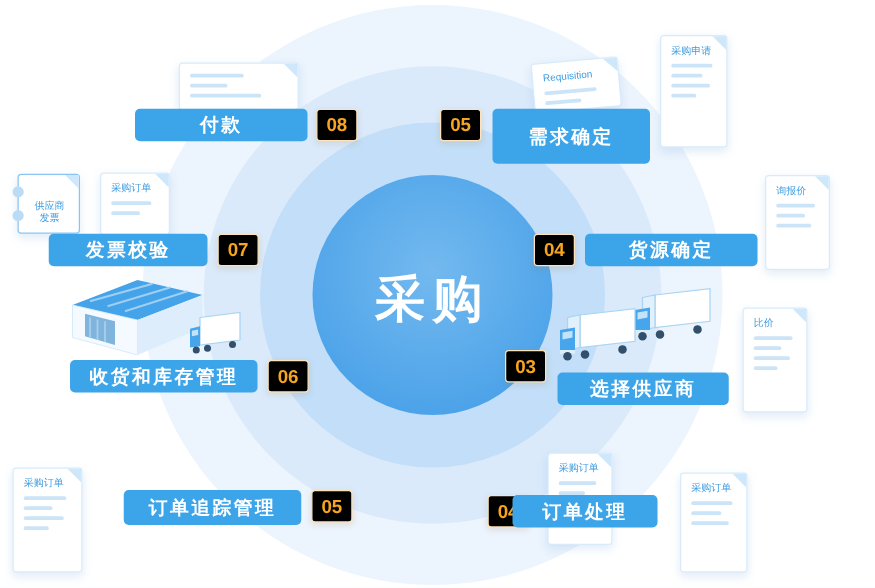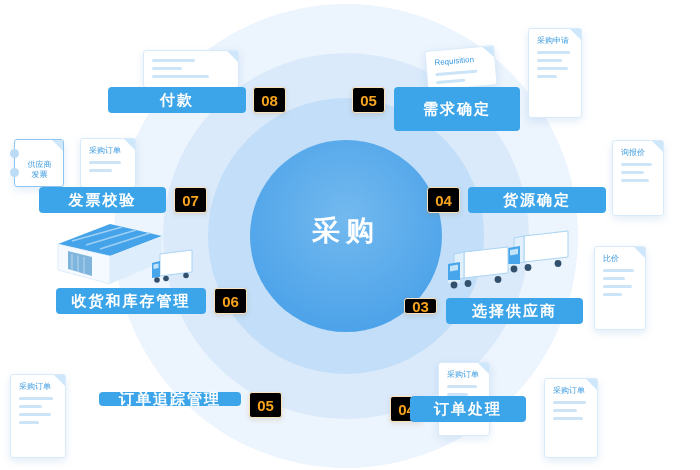--- a/index.html
+++ b/index.html
@@ -7,21 +7,21 @@
   #stage{position:relative;width:700px;height:470px;background:#ffffff;overflow:hidden;}
 
   .ring{position:absolute;border-radius:50%;}
   .ring-1{left:114px;top:4px;width:464px;height:464px;background:#ECF4FD;z-index:1;}
   .ring-2{left:163px;top:53px;width:366px;height:366px;background:#DAEAFB;z-index:2;}
   .ring-3{left:208px;top:98px;width:276px;height:276px;background:#C2DEF8;z-index:3;}
   .ring-c{left:250px;top:140px;width:192px;height:192px;
           background:radial-gradient(circle at 50% 40%, #73B9EF 0%, #4DA3E9 75%);z-index:4;}
 
   .center-label{position:absolute;left:346px;top:212px;transform:translateX(-50%);
-          z-index:5;color:#ffffff;font-weight:bold;font-size:28px;letter-spacing:6px;white-space:nowrap;}
+          z-index:5;color:#ffffff;font-weight:bold;font-size:40px;letter-spacing:6px;white-space:nowrap;}
 
   .pill{position:absolute;display:flex;align-items:center;justify-content:center;
         background:#3CA4E8;color:#ffffff;font-weight:bold;font-size:15px;letter-spacing:2px;
         border-radius:4px;z-index:7;box-sizing:border-box;white-space:nowrap;}
   .numbox{position:absolute;display:flex;align-items:center;justify-content:center;
         background:#000000;color:#F7A41E;font-weight:bold;font-size:15px;border-radius:3px;
         border:1px solid #FCE3BB;box-shadow:0 2px 5px rgba(160,120,60,.18);z-index:7;box-sizing:border-box;}
 
   .doc{position:absolute;background:#ffffff;border:1px solid #D9EBFA;border-radius:3px;
        box-shadow:0 3px 8px rgba(90,150,210,.18);z-index:6;padding:7px 7px 6px 8px;box-sizing:border-box;}
@@ -93,21 +93,21 @@
           <rect x="2" y="34" width="12" height="3" fill="#DDEEFB"></rect>
           <circle cx="8" cy="39" r="3.4" fill="#32506C"></circle>
           <circle cx="22" cy="37.5" r="3.4" fill="#32506C"></circle>
           <circle cx="52" cy="33.5" r="3.4" fill="#32506C"></circle>
         </g>
       </defs>
       <use href="#tk" x="62" y="2"></use>
       <use href="#tk" x="2" y="18"></use>
     </svg>
   </div>
-  <div class="numbox" style="left:404px;top:298px;width:33px;height:16px;">03</div>
+  <div class="numbox" style="left:404px;top:280px;width:33px;height:26px;">03</div>
   <div class="pill" style="left:446px;top:298px;width:137px;height:26px;">选择供应商</div>
   <div class="doc" style="left:594px;top:246px;width:52px;height:84px;">
     <div class="doc-label">比价</div>
     <div class="doc-line" style="width:88%;"></div>
     <div class="doc-line" style="width:62%;"></div>
     <div class="doc-line" style="width:82%;"></div>
     <div class="doc-line" style="width:55%;"></div>
   </div>
 
   <div class="doc" style="left:438px;top:362px;width:52px;height:74px;">
@@ -125,21 +125,21 @@
     <div class="doc-line" style="width:80%;"></div>
   </div>
 
   <div class="doc" style="left:10px;top:374px;width:56px;height:84px;">
     <div class="doc-label">采购订单</div>
     <div class="doc-line" style="width:88%;"></div>
     <div class="doc-line" style="width:60%;"></div>
     <div class="doc-line" style="width:82%;"></div>
     <div class="doc-line" style="width:52%;"></div>
   </div>
-  <div class="pill" style="left:99px;top:392px;width:142px;height:14px;">订单追踪管理</div>
+  <div class="pill" style="left:99px;top:392px;width:142px;height:28px;">订单追踪管理</div>
   <div class="numbox" style="left:249px;top:392px;width:33px;height:26px;">05</div>
 
   <div class="illus" style="left:56px;top:218px;width:140px;height:72px;">
     <svg width="140" height="72" viewBox="0 0 140 72" aria-hidden="true">
       <polygon points="2,26 54,6 106,18 54,38" fill="#45A3EA"></polygon>
       <polyline points="16,23 66,9" stroke="#9FD0F4" stroke-width="1.5" fill="none"></polyline>
       <polyline points="30,27 80,12" stroke="#9FD0F4" stroke-width="1.5" fill="none"></polyline>
       <polyline points="44,31 94,15" stroke="#9FD0F4" stroke-width="1.5" fill="none"></polyline>
       <polygon points="2,26 54,38 54,66 2,52" fill="#F4FAFF" stroke="#CBE4F8" stroke-width="0.6"></polygon>
       <polygon points="54,38 106,18 106,44 54,66" fill="#DDEDFB"></polygon>

